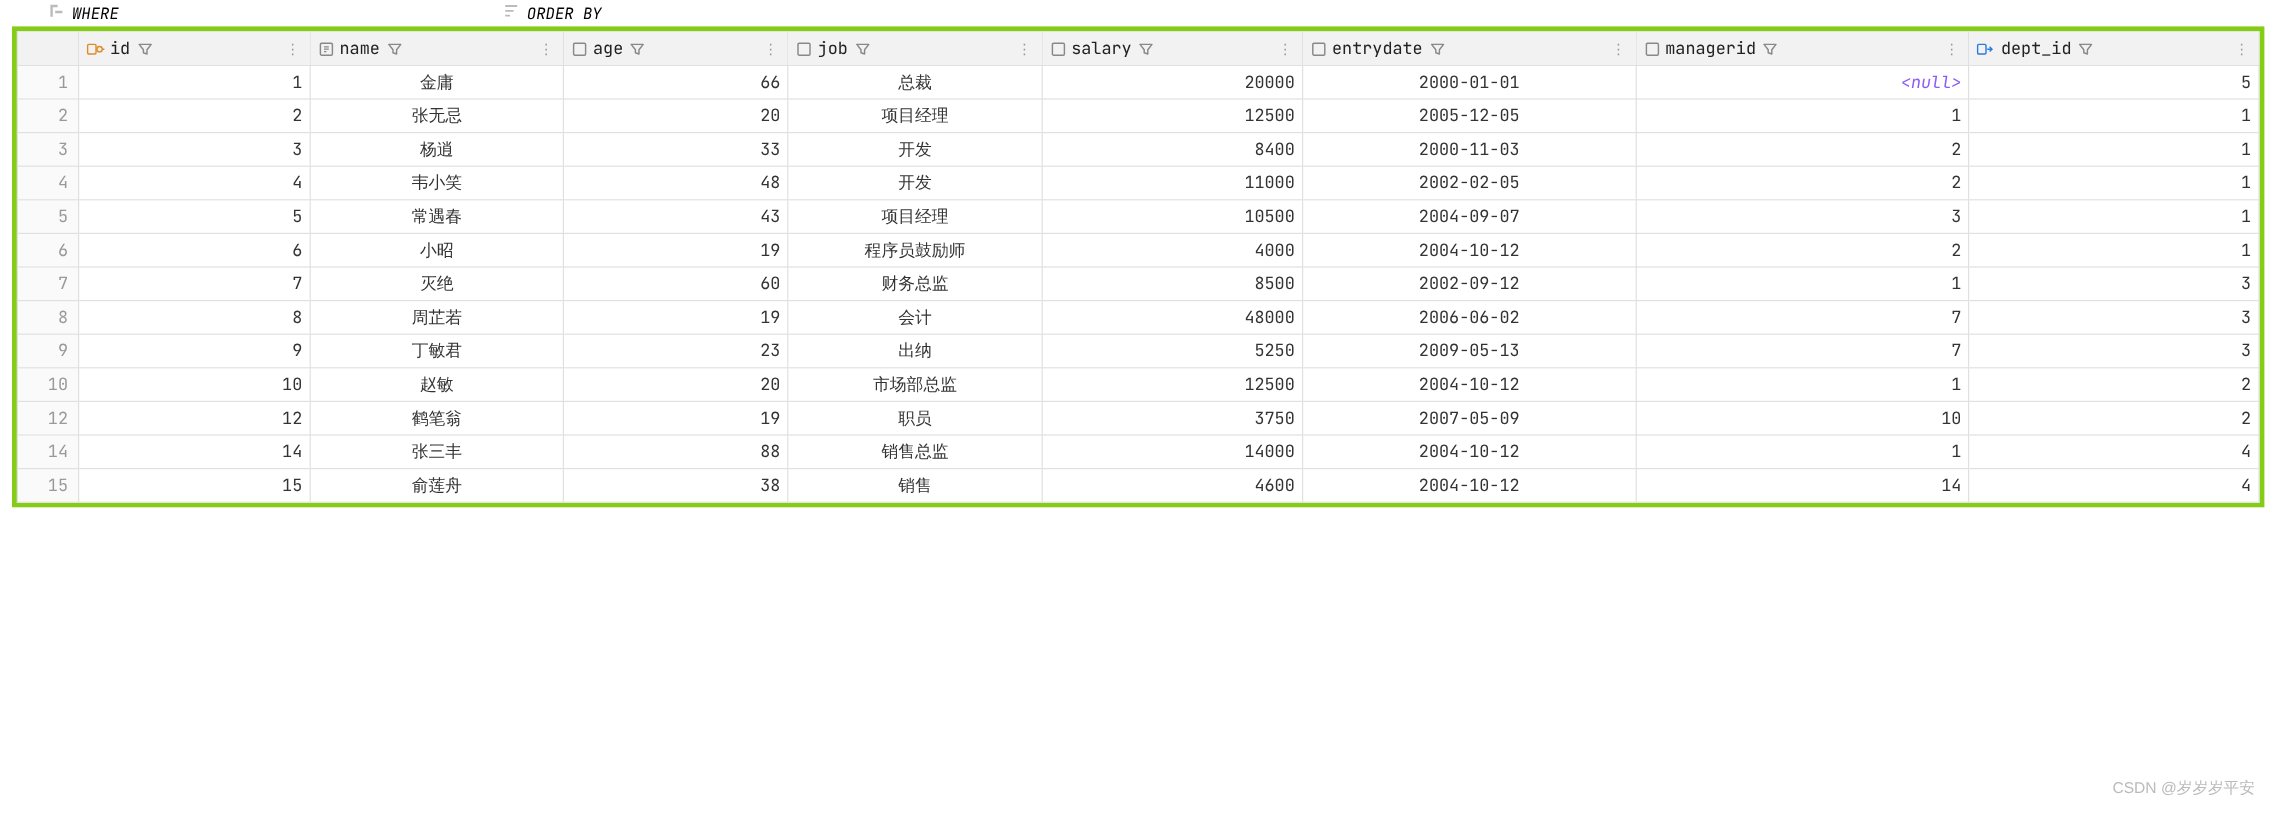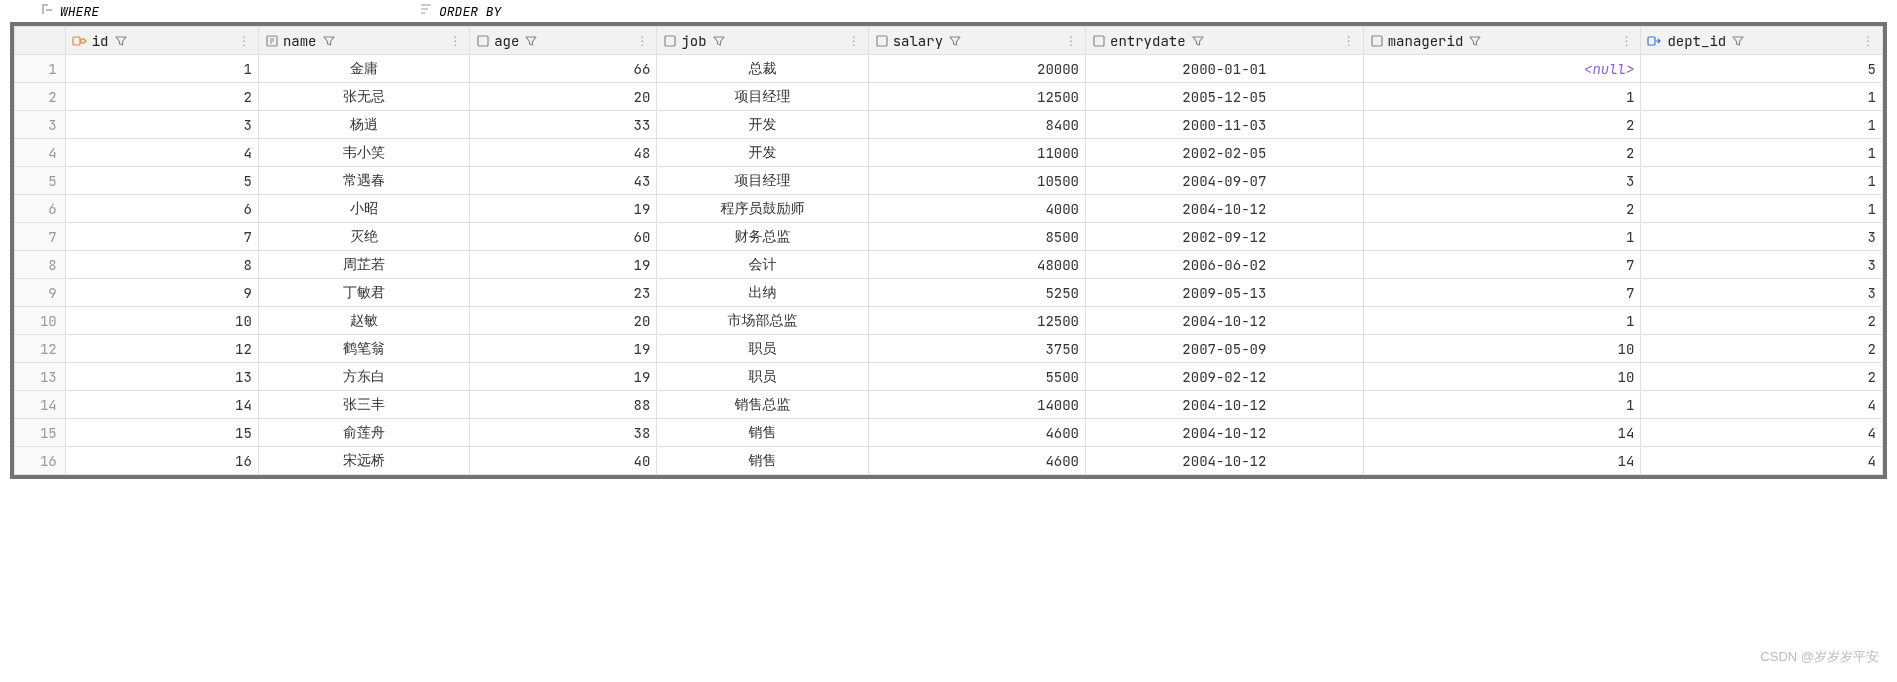--- a/index.html
+++ b/index.html
@@ -17,21 +17,21 @@
       color: #000000;
       font-size: 13px;
       font-style: italic;
     }
     .top-bar-item {
       display: flex;
       align-items: center;
       gap: 6px;
     }
     .table-wrap {
-      border: 4px solid #737373;
+      border: 4px solid #84cc16;
       overflow-x: auto;
     }
     table {
       border-collapse: collapse;
       width: 100%;
       table-layout: fixed;
     }
     th, td {
       border: 1px solid #e0e0e0;
       height: 28px;
@@ -396,31 +396,20 @@
           <td class="num">12</td>
           <td class="text">鹤笔翁</td>
           <td class="num">19</td>
           <td class="text">职员</td>
           <td class="num">3750</td>
           <td class="text">2007-05-09</td>
           <td class="num">10</td>
           <td class="num">2</td>
         </tr>
         <tr>
-          <td class="rownum">13</td>
-          <td class="num">13</td>
-          <td class="text">方东白</td>
-          <td class="num">19</td>
-          <td class="text">职员</td>
-          <td class="num">5500</td>
-          <td class="text">2009-02-12</td>
-          <td class="num">10</td>
-          <td class="num">2</td>
-        </tr>
-        <tr>
           <td class="rownum">14</td>
           <td class="num">14</td>
           <td class="text">张三丰</td>
           <td class="num">88</td>
           <td class="text">销售总监</td>
           <td class="num">14000</td>
           <td class="text">2004-10-12</td>
           <td class="num">1</td>
           <td class="num">4</td>
         </tr>
@@ -428,28 +417,17 @@
           <td class="rownum">15</td>
           <td class="num">15</td>
           <td class="text">俞莲舟</td>
           <td class="num">38</td>
           <td class="text">销售</td>
           <td class="num">4600</td>
           <td class="text">2004-10-12</td>
           <td class="num">14</td>
           <td class="num">4</td>
         </tr>
-        <tr>
-          <td class="rownum">16</td>
-          <td class="num">16</td>
-          <td class="text">宋远桥</td>
-          <td class="num">40</td>
-          <td class="text">销售</td>
-          <td class="num">4600</td>
-          <td class="text">2004-10-12</td>
-          <td class="num">14</td>
-          <td class="num">4</td>
-        </tr>
       </tbody>
   </table>
 </div>
 
 <div class="watermark">CSDN @岁岁岁平安</div>
 
 </body></html>

